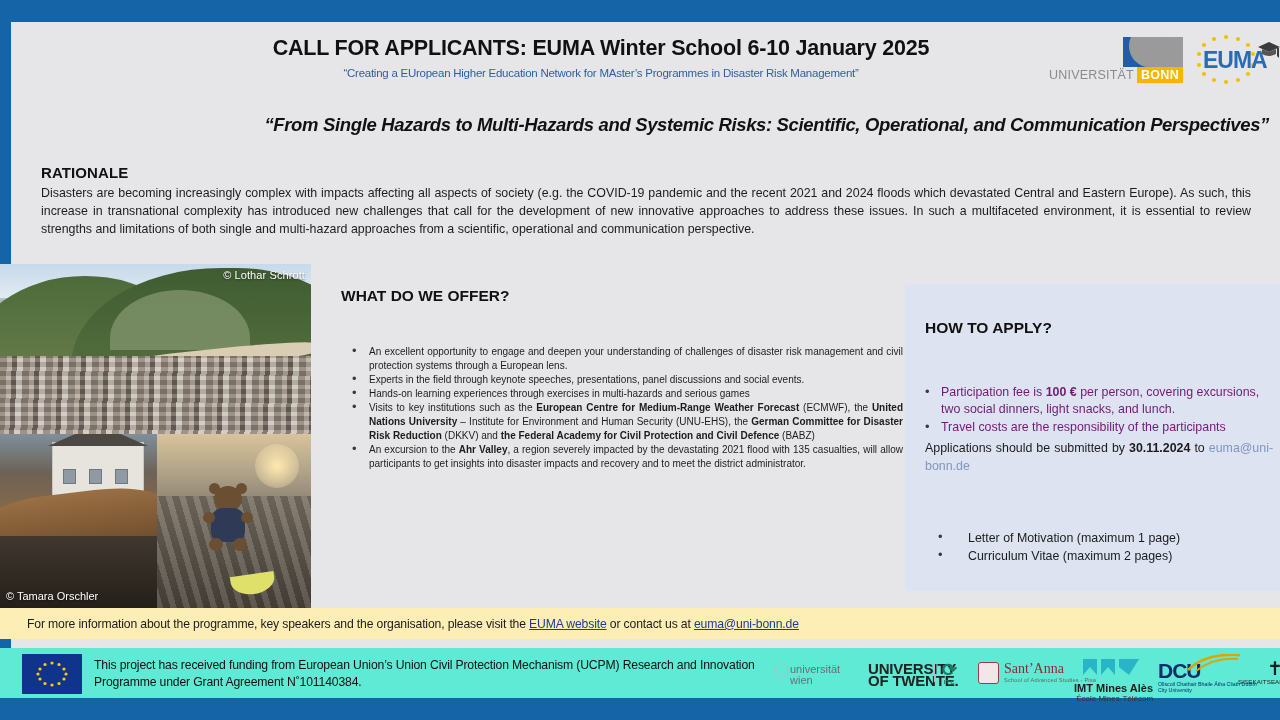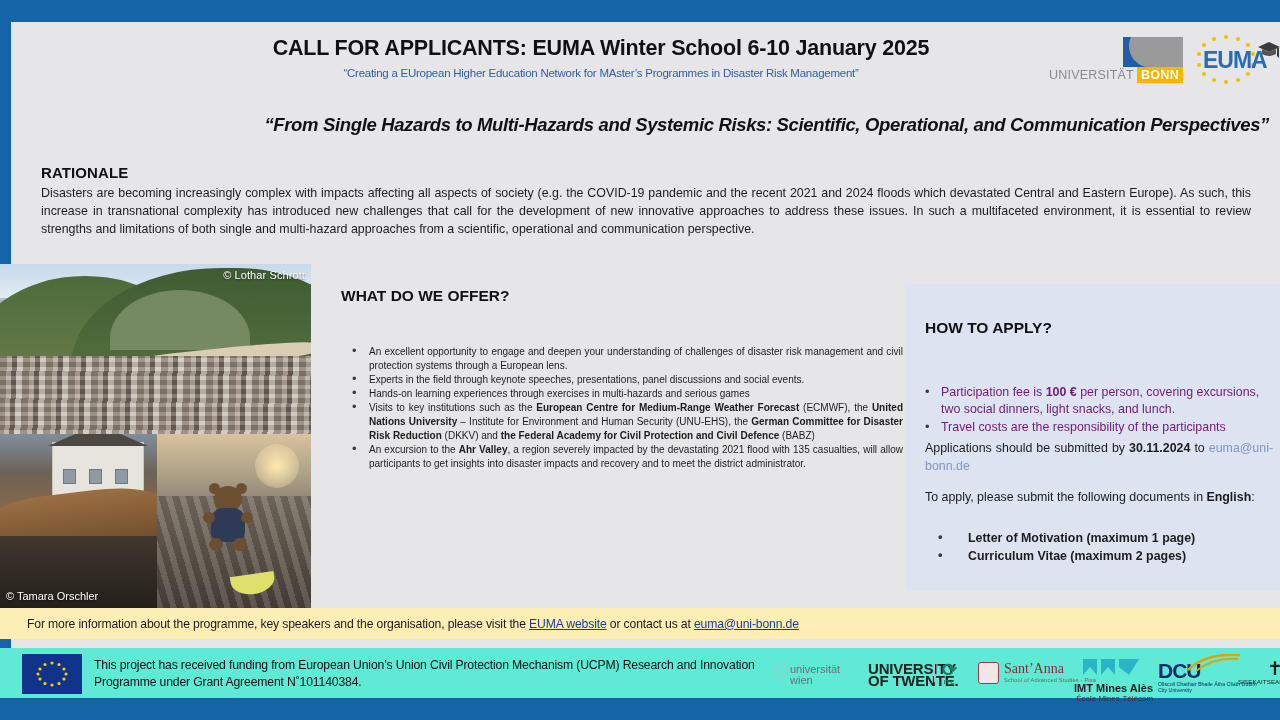--- a/index.html
+++ b/index.html
@@ -255,21 +255,21 @@
   }
   .apply-email {
     color: #8096c0; text-decoration: none;
   }
   .apply-docs-intro {
     position: absolute; left: 20px; top: 205px; width: 348px;
     font-size: 12.4px; line-height: 17px; color: #1c1c1c;
   }
   .apply-docs {
     position: absolute; left: 13px; top: 245px; width: 352px;
-    font-size: 12.4px; line-height: 18px; color: #1c1c1c; font-weight: bold;
+    font-size: 12.4px; line-height: 18px; color: #1c1c1c;
   }
   .apply-docs li {
     list-style: none; position: relative; padding-left: 50px;
   }
   .apply-docs li::before {
     content: "\2022"; position: absolute; left: 20px; top: -1px;
     color: #3b3b3b; font-size: 13px;
   }
 
   
@@ -437,21 +437,20 @@
       <li>An excursion to the <b>Ahr Valley</b>, a region severely impacted by the devastating 2021 flood with 135 casualties, will allow participants to get insights into disaster impacts and recovery and to meet the district administrator.</li>
     </ul>
 
     <div class="apply-panel">
       <div class="apply-head">HOW TO APPLY?</div>
       <ul class="apply-list">
         <li>Participation fee is <b>100 €</b> per person, covering excursions, two social dinners, light snacks, and lunch.</li>
         <li>Travel costs are the responsibility of the participants</li>
       </ul>
       <div class="apply-deadline">Applications should be submitted by <b>30.11.2024</b> to <a class="apply-email" href="#">euma@uni-bonn.de</a></div>
-      <div class="apply-docs-intro">To apply, please submit the following documents in <b>English</b>:</div>
       <ul class="apply-docs">
         <li>Letter of Motivation (maximum 1 page)</li>
         <li>Curriculum Vitae (maximum 2 pages)</li>
       </ul>
     </div>
 
     <div class="yellow-bar">
       <div class="yellow-text">
         <span>For more information about the programme, key speakers and the organisation, please visit the </span><a href="#">EUMA website</a><span> or contact us at </span><a href="#">euma@uni-bonn.de</a>
       </div>

